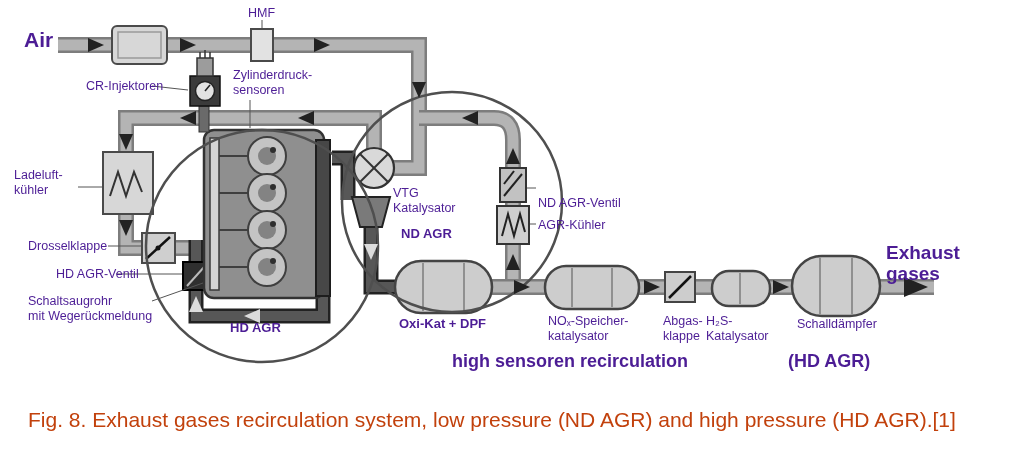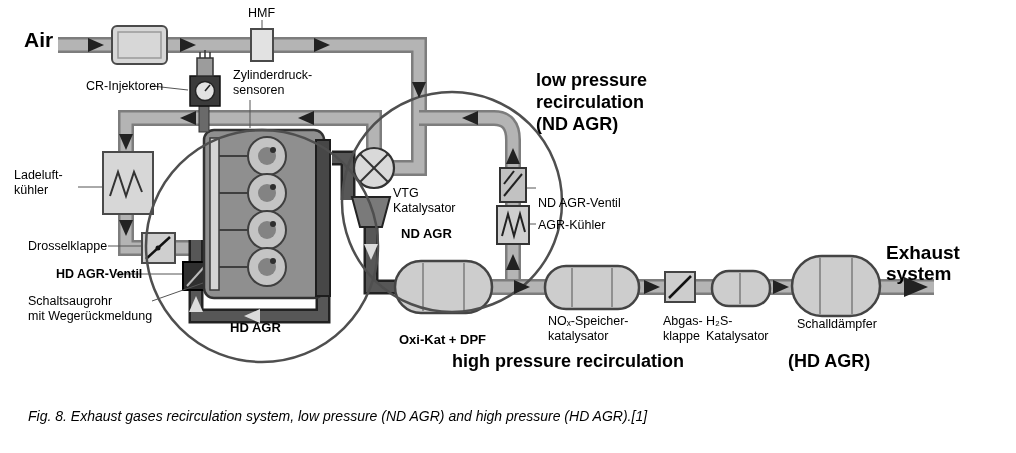--- a/index.html
+++ b/index.html
@@ -1,28 +1,28 @@
 <!DOCTYPE html>
 <html><head>
 <meta charset="utf-8">
 <style>
   html,body{margin:0;padding:0;background:#ffffff;}
   .page{position:relative;width:1016px;height:453px;background:#fff;overflow:hidden;
         font-family:"Liberation Sans",sans-serif;}
   .diagram{position:absolute;left:0;top:0;width:1016px;height:400px;}
   svg{position:absolute;left:0;top:0;}
-  .lbl{position:absolute;color:#000000;white-space:pre-line;line-height:1.18;}
+  .lbl{position:absolute;color:#4c1d95;white-space:pre-line;line-height:1.18;}
   .n12{font-size:12.5px;}
-  .b12{font-size:12.5px;font-weight:bold;padding-left:28px;}
-  .b13{font-size:13px;font-weight:bold;margin-top:16px;}
+  .b12{font-size:12.5px;font-weight:normal;padding-left:28px;}
+  .b13{font-size:13px;font-weight:bold;}
   .b16{font-size:13px;font-weight:bold;}
   .b18{font-size:18px;font-weight:bold;line-height:1.22;}
   .b19{font-size:19px;font-weight:bold;line-height:1.12;}
   .b21{font-size:21px;font-weight:bold;}
-  .caption{position:absolute;left:28px;top:408px;width:960px;font-size:14px;font-style:italic;color:#000000;}
+  .caption{position:absolute;left:28px;top:408px;width:960px;font-size:21px;color:#c2410c;}
   
   .po{stroke:#7d7d7d;stroke-width:16;fill:none;stroke-linejoin:miter;}
   .pi{stroke:#b4b4b4;stroke-width:11;fill:none;stroke-linejoin:miter;}
   .do{stroke:#222;stroke-width:15;fill:none;stroke-linejoin:miter;}
   .di{stroke:#575757;stroke-width:10;fill:none;stroke-linejoin:miter;}
   .leader{stroke:#555;stroke-width:1;fill:none;}
 </style>
 </head>
 <body>
 
@@ -190,23 +190,20 @@
         <path class="leader" d="M536,188 H527"></path>
         <path class="leader" d="M536,224 H530"></path>
       </g>
     </svg>
 
     <div class="lbl b21" style="left:24px;top:28px">Air</div>
     <div class="lbl n12" style="left:248px;top:6px">HMF</div>
     <div class="lbl n12" style="left:86px;top:79px">CR-Injektoren</div>
     <div class="lbl n12" style="left:233px;top:68px">Zylinderdruck-
 sensoren</div>
-    <div class="lbl b18" style="left:536px;top:70px">low pressure
-recirculation
-(ND AGR)</div>
     <div class="lbl n12" style="left:14px;top:168px">Ladeluft-
 kühler</div>
     <div class="lbl n12" style="left:393px;top:186px">VTG
 Katalysator</div>
     <div class="lbl b16" style="left:401px;top:226px">ND AGR</div>
     <div class="lbl n12" style="left:538px;top:196px">ND AGR-Ventil</div>
     <div class="lbl n12" style="left:538px;top:218px">AGR-Kühler</div>
     <div class="lbl n12" style="left:28px;top:239px">Drosselklappe</div>
     <div class="lbl b12" style="left:28px;top:267px">HD AGR-Ventil</div>
     <div class="lbl n12" style="left:28px;top:294px">Schaltsaugrohr
@@ -214,19 +211,19 @@
     <div class="lbl b16" style="left:230px;top:320px">HD AGR</div>
     <div class="lbl b13" style="left:399px;top:316px">Oxi-Kat + DPF</div>
     <div class="lbl n12" style="left:548px;top:314px">NOₓ-Speicher-
 katalysator</div>
     <div class="lbl n12" style="left:663px;top:314px">Abgas-
 klappe</div>
     <div class="lbl n12" style="left:706px;top:314px">H₂S-
 Katalysator</div>
     <div class="lbl n12" style="left:797px;top:317px">Schalldämpfer</div>
     <div class="lbl b19" style="left:886px;top:242px">Exhaust
-system</div>
-    <div class="lbl b18" style="left:452px;top:351px">high pressure recirculation</div>
+gases</div>
+    <div class="lbl b18" style="left:452px;top:351px">high sensoren recirculation</div>
     <div class="lbl b18" style="left:788px;top:351px">(HD AGR)</div>
   </div>
 
   <div class="caption">Fig. 8. Exhaust gases recirculation system, low pressure (ND AGR) and high pressure (HD AGR).[1]</div>
 </div>
 
 </body></html>

